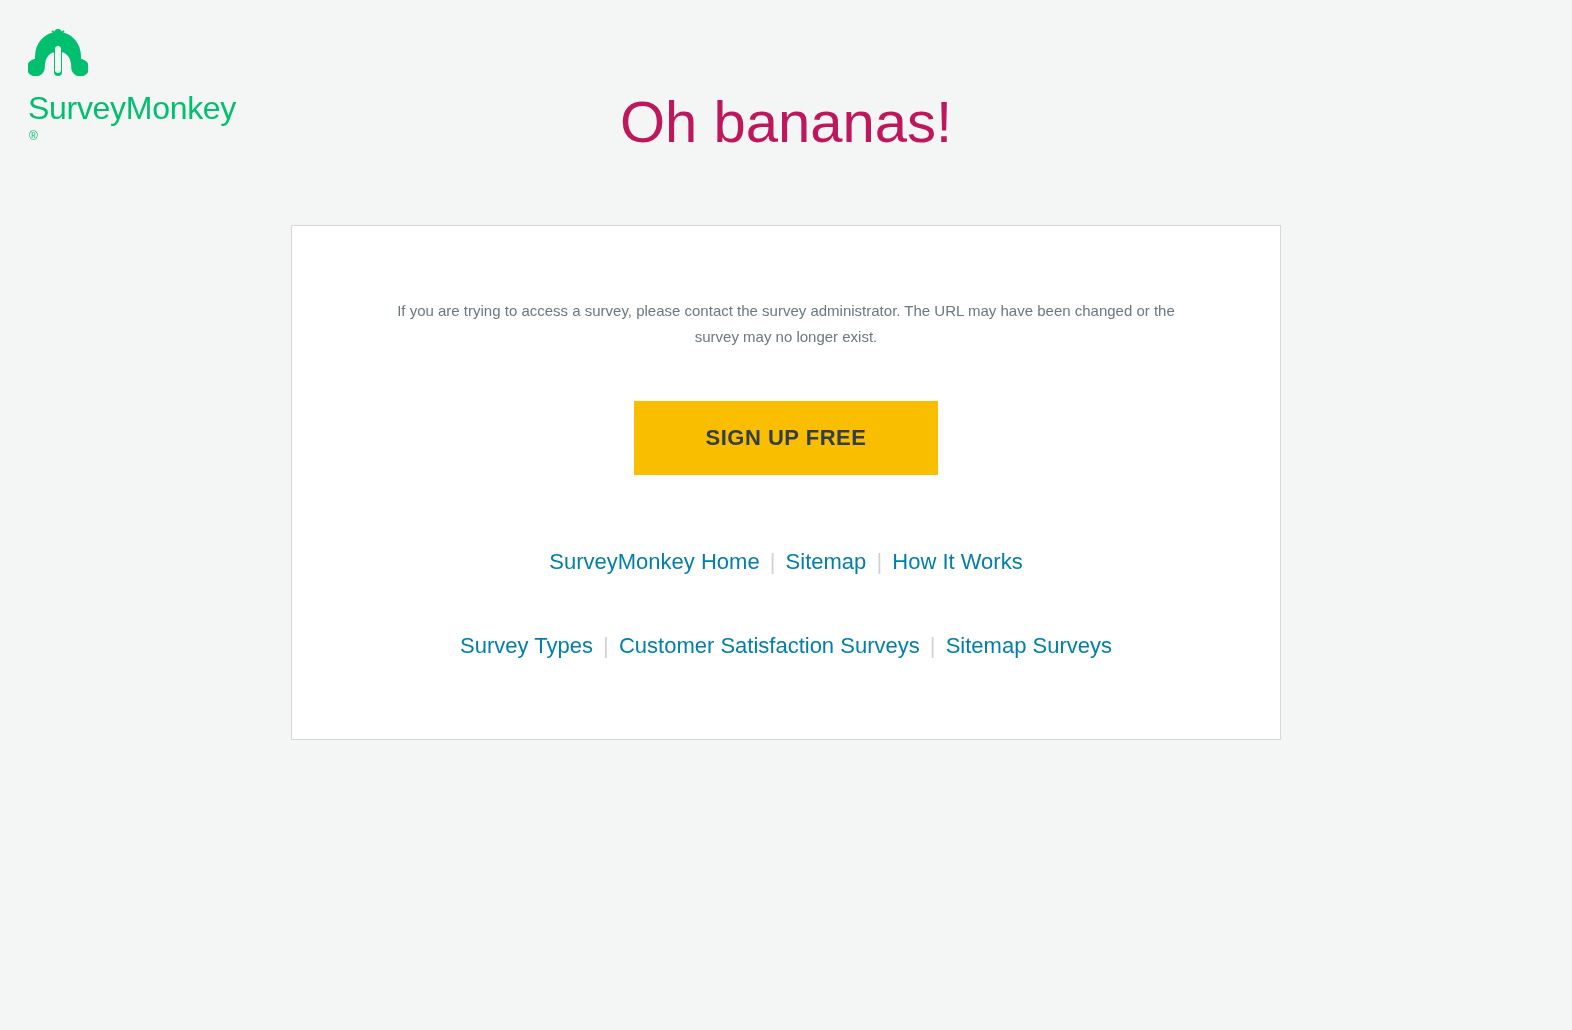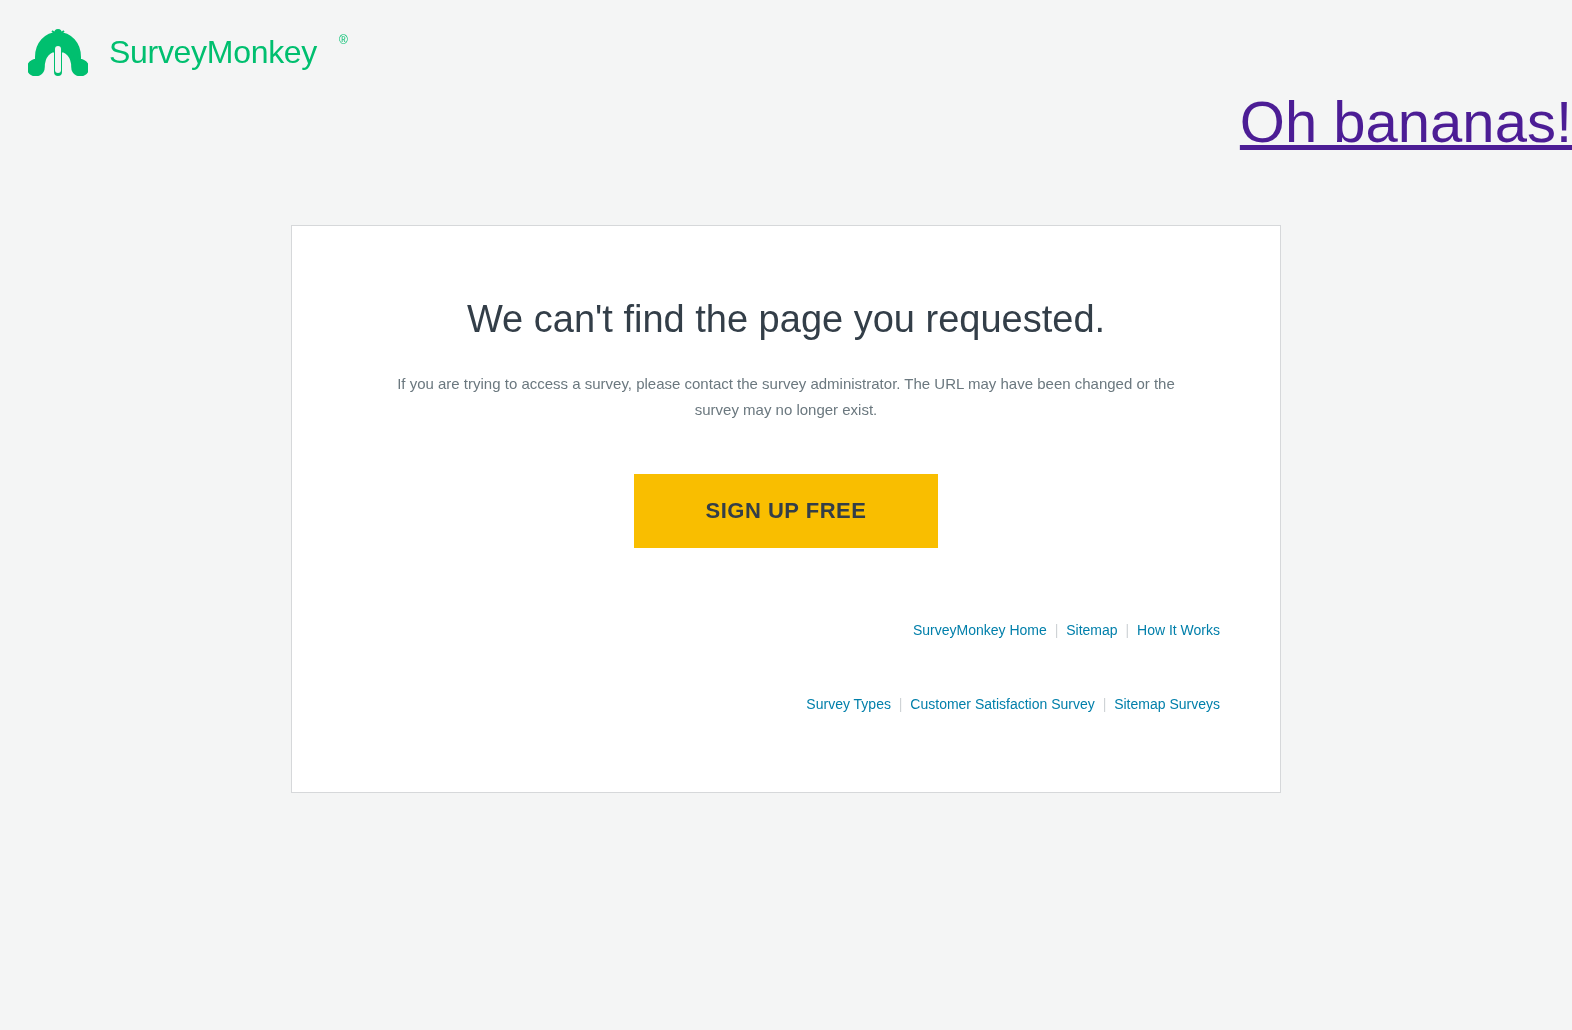--- a/index.html
+++ b/index.html
@@ -12,46 +12,45 @@
       background-color: #f4f5f5;
       width: 1572px;
       height: 1030px;
       position: relative;
     }
     .logo-wrap {
       position: absolute;
       top: 28px;
       left: 28px;
       display: flex;
-      align-items: center;
-      gap: 21px;
+      gap: 14px;
+      flex-direction: column;
     }
     .logo-mark svg {
       display: block;
     }
     .logo-text {
       color: #00BF6F;
       font-size: 32px;
       font-weight: 500;
       letter-spacing: -0.3px;
     }
     .logo-reg {
       color: #00BF6F;
       font-size: 12px;
       position: relative;
       top: -12px;
       margin-left: 1px;
     }
     .page-title {
-      text-align: right;
-      color: #4c1d95;
+      text-align: center;
+      color: #be185d;
       font-size: 58px;
       font-weight: 300;
       margin-top: 88px;
-      text-decoration: underline;
     }
     .card {
       background: #ffffff;
       border: 1px solid #d6d8da;
       width: 990px;
       margin: 70px auto 0 auto;
       padding: 72px 60px 80px 60px;
       text-align: center;
     }
     .card-heading {
@@ -81,23 +80,22 @@
       font-size: 22px;
       font-weight: 700;
       letter-spacing: 0.5px;
       padding: 24px 72px;
       border: none;
       cursor: pointer;
       margin-bottom: 60px;
     }
     .link-row {
       margin-top: 14px;
-      font-size: 14px;
+      font-size: 22px;
       color: #cfd3d6;
-      text-align: right;
     }
     .link-row a {
       color: #007FAA;
       text-decoration: none;
       font-weight: 400;
     }
     .link-row .sep {
       color: #cfd3d6;
       margin: 0 4px;
     }
@@ -121,32 +119,31 @@
       </g>
     </svg>
   </span>
   <span class="logo-text">SurveyMonkey</span>
     <span class="logo-reg">®</span>
 </div>
 
 <h1 class="page-title">Oh bananas!</h1>
 
 <div class="card">
-  <h2 class="card-heading">We can't find the page you requested.</h2>
   <p class="card-desc">If you are trying to access a survey, please contact the survey administrator. The URL may have been changed or the survey may no longer exist.</p>
   <button class="cta-button">SIGN UP FREE</button>
 
   <div class="link-row">
     <a href="#">SurveyMonkey Home</a>
     <span class="sep">|</span>
     <a href="#">Sitemap</a>
     <span class="sep">|</span>
     <a href="#">How It Works</a>
   </div>
 
   <div class="link-row">
     <a href="#">Survey Types</a>
     <span class="sep">|</span>
-    <a href="#">Customer Satisfaction Survey</a>
+    <a href="#">Customer Satisfaction Surveys</a>
     <span class="sep">|</span>
     <a href="#">Sitemap Surveys</a>
   </div>
 </div>
 
 </body></html>

